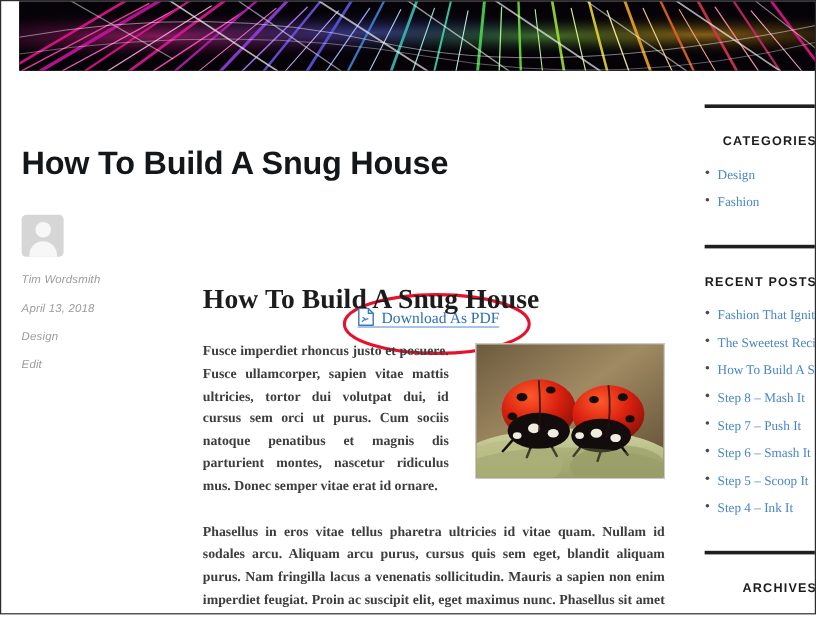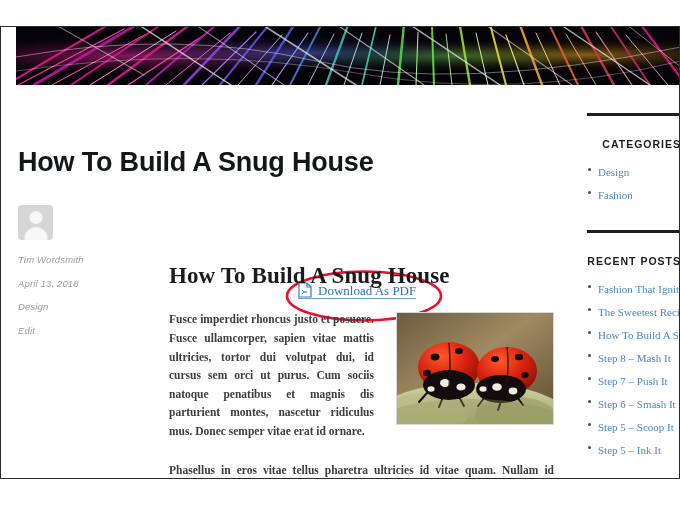--- a/index.html
+++ b/index.html
@@ -5,26 +5,25 @@
 <style>
   html,body{margin:0;padding:0;}
   body{
     width:680px;height:524px;overflow:hidden;
     background:#ffffff;
     font-family:"Liberation Sans", sans-serif;
     -webkit-font-smoothing:antialiased;
   }
   .browser-frame{
     position:relative;
-    width:680px;height:453px;
+    width:680px;height:512px;
     box-sizing:border-box;
     border:1px solid #2b2b2b;
     background:#ffffff;
     overflow:hidden;
-    margin-top:26px;
   }
 
   
   .banner{
     position:absolute;left:15px;top:0;width:665px;height:58px;
     background:#050208;
     overflow:hidden;
   }
   .banner .rays{position:absolute;inset:0;}
 
@@ -374,21 +373,21 @@
         <div class="widget-rule"></div>
         <h3 class="widget-title">RECENT POSTS</h3>
         <ul class="widget-list">
           <li><a href="#">Fashion That Ignites</a></li>
           <li><a href="#">The Sweetest Recipes</a></li>
           <li><a href="#">How To Build A Snug House</a></li>
           <li><a href="#">Step 8 – Mash It</a></li>
           <li><a href="#">Step 7 – Push It</a></li>
           <li><a href="#">Step 6 – Smash It</a></li>
           <li><a href="#">Step 5 – Scoop It</a></li>
-          <li><a href="#">Step 5 – Ink It</a></li>
+          <li><a href="#">Step 4 – Ink It</a></li>
         </ul>
       </div>
 
       <div class="spacer-22"></div>
 
       <div class="widget">
         <div class="widget-rule"></div>
         <h3 class="widget-title">ARCHIVES</h3>
         <ul class="widget-list">
           <li><a href="#">May 2018</a></li>

